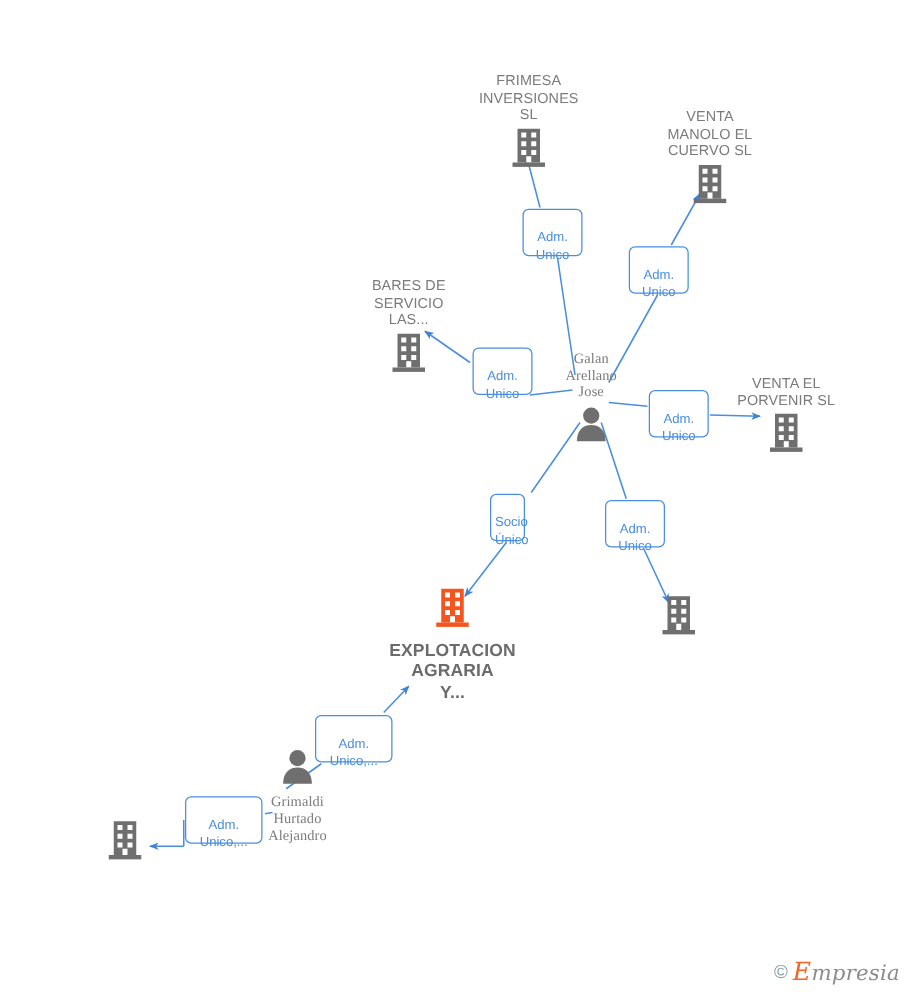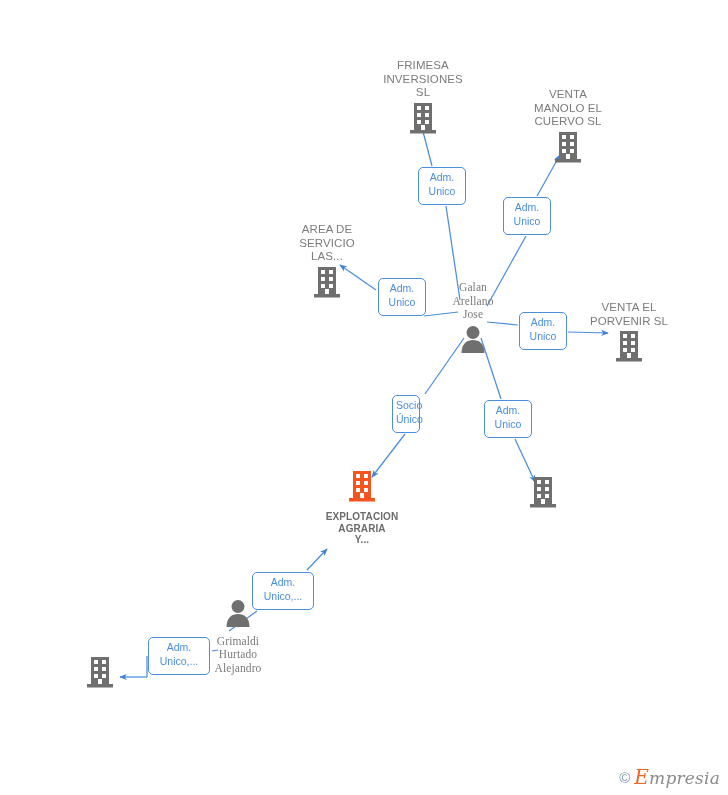--- a/index.html
+++ b/index.html
@@ -41,41 +41,41 @@
     font-size: 11.5px;
     color: #7b7b7b;
     letter-spacing: 0.1px;
     white-space: pre-line;
   }
   .node.company .node-label { color: #7b7b7b; }
   .node.person  .node-label { color: #7b7b7b; font-family: Liberation Serif, serif; }
   .node.focal .node-label {
     color: #6b6b6b;
     font-weight: bold;
-    font-size: 10px;
+    font-size: 14px;
   }
   .node-icon {
     display: block;
     margin: 0 auto;
   }
   .label-above .node-icon { margin-top: 2px; }
   .label-below .node-icon { margin-bottom: 2px; }
 
   
   .rel {
     position: absolute;
     box-sizing: border-box;
     border: 1.3px solid #4a8ede;
     border-radius: 5px;
     background: #ffffff;
     color: #4a8ede;
     font-size: 10.5px;
     line-height: 14px;
     text-align: center;
-    padding: 2px 3px 3px 3px;
+    padding: 15px 3px 3px 3px;
     white-space: pre-line;
     z-index: 5;
   }
 
   
   #watermark {
     position: absolute;
     right: 8px;
     bottom: 6px;
     display: flex;
@@ -163,21 +163,21 @@
             <rect x="17" y="4" width="4" height="4" fill="#fff"></rect>
             <rect x="9" y="11" width="4" height="4" fill="#fff"></rect>
             <rect x="17" y="11" width="4" height="4" fill="#fff"></rect>
             <rect x="9" y="18" width="4" height="4" fill="#fff"></rect>
             <rect x="17" y="18" width="4" height="4" fill="#fff"></rect>
             <rect x="13" y="23" width="4" height="5" fill="#fff"></rect>
             <rect x="2" y="28" width="26" height="3.5" fill="#6f6f6f"></rect>
           </svg></span>
       </div>
       <div class="node company label-above" style="left: 327px; top: 223px;">
-        <div class="node-label">AREA DE
+        <div class="node-label">BARES DE
 SERVICIO
 LAS...</div>
         <span class="node-icon"><svg width="30" height="34" viewBox="0 0 30 34">
             <rect x="6" y="1" width="18" height="27" fill="#6f6f6f"></rect>
             <rect x="9" y="4" width="4" height="4" fill="#fff"></rect>
             <rect x="17" y="4" width="4" height="4" fill="#fff"></rect>
             <rect x="9" y="11" width="4" height="4" fill="#fff"></rect>
             <rect x="17" y="11" width="4" height="4" fill="#fff"></rect>
             <rect x="9" y="18" width="4" height="4" fill="#fff"></rect>
             <rect x="17" y="18" width="4" height="4" fill="#fff"></rect>

